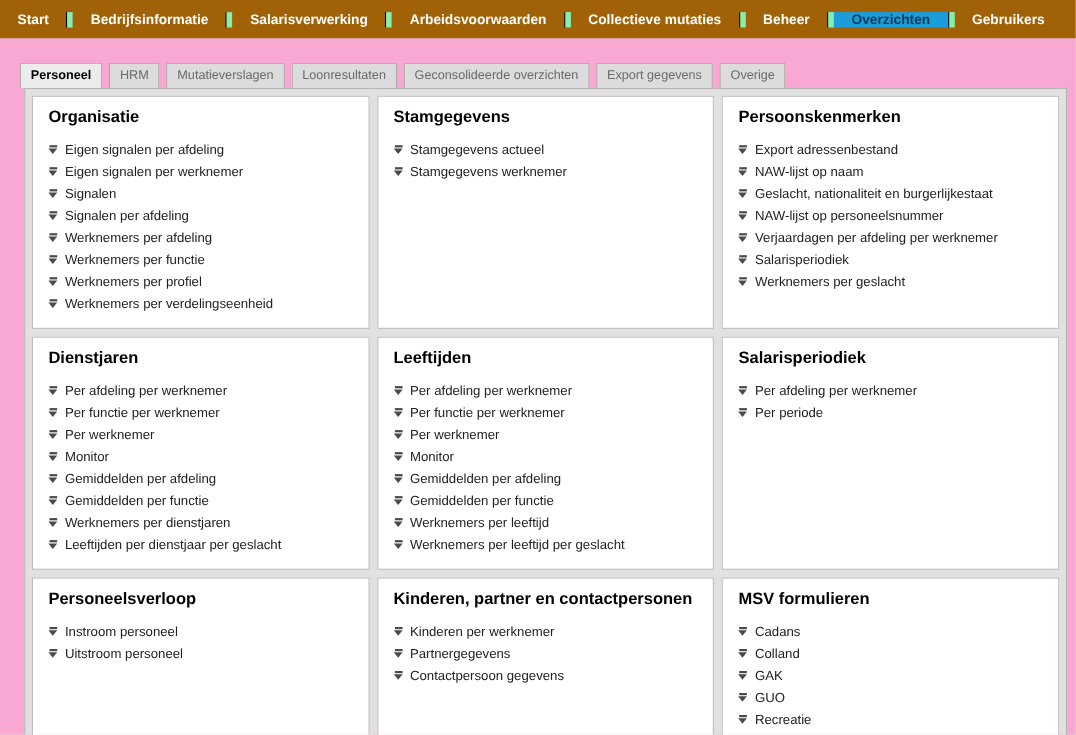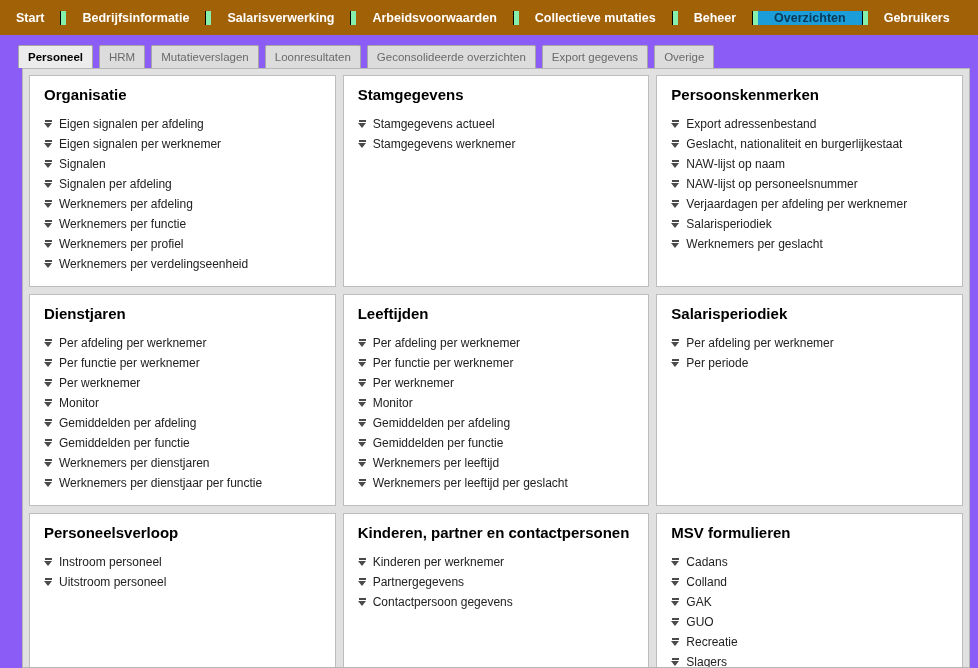--- a/index.html
+++ b/index.html
@@ -25,22 +25,22 @@
   }
   .topnav-item.active {
     background: #1b9dd9;
     color: #073a5b;
   }
   .topnav-item.sep-after { border-right: 1px solid #000; }
   .topnav-item.sep-before { border-left: 5px solid #86efac; }
 
   
   .blueband {
-    background: #8b5cf6;
-    padding: 10px 0 0 0;
+    background: #f9a8d4;
+    padding: 22px 0 0 0;
     height: 633px;
   }
   .subtabs {
     display: flex;
     padding-left: 18px;
     gap: 6px;
     height: 23px;
   }
   .subtab {
     background: #dcdcdc;
@@ -203,25 +203,25 @@
         </div>
         <div class="card row-1">
           <h3>Persoonskenmerken</h3>
           <ul>
             <li>
               <span class="dl-icon"></span>
               <span>Export adressenbestand</span>
             </li>
             <li>
               <span class="dl-icon"></span>
+              <span>NAW-lijst op naam</span>
+            </li>
+            <li>
+              <span class="dl-icon"></span>
               <span>Geslacht, nationaliteit en burgerlijkestaat</span>
-            </li>
-            <li>
-              <span class="dl-icon"></span>
-              <span>NAW-lijst op naam</span>
             </li>
             <li>
               <span class="dl-icon"></span>
               <span>NAW-lijst op personeelsnummer</span>
             </li>
             <li>
               <span class="dl-icon"></span>
               <span>Verjaardagen per afdeling per werknemer</span>
             </li>
             <li>
@@ -260,21 +260,21 @@
             <li>
               <span class="dl-icon"></span>
               <span>Gemiddelden per functie</span>
             </li>
             <li>
               <span class="dl-icon"></span>
               <span>Werknemers per dienstjaren</span>
             </li>
             <li>
               <span class="dl-icon"></span>
-              <span>Werknemers per dienstjaar per functie</span>
+              <span>Leeftijden per dienstjaar per geslacht</span>
             </li>
           </ul>
         </div>
         <div class="card row-2">
           <h3>Leeftijden</h3>
           <ul>
             <li>
               <span class="dl-icon"></span>
               <span>Per afdeling per werknemer</span>
             </li>

